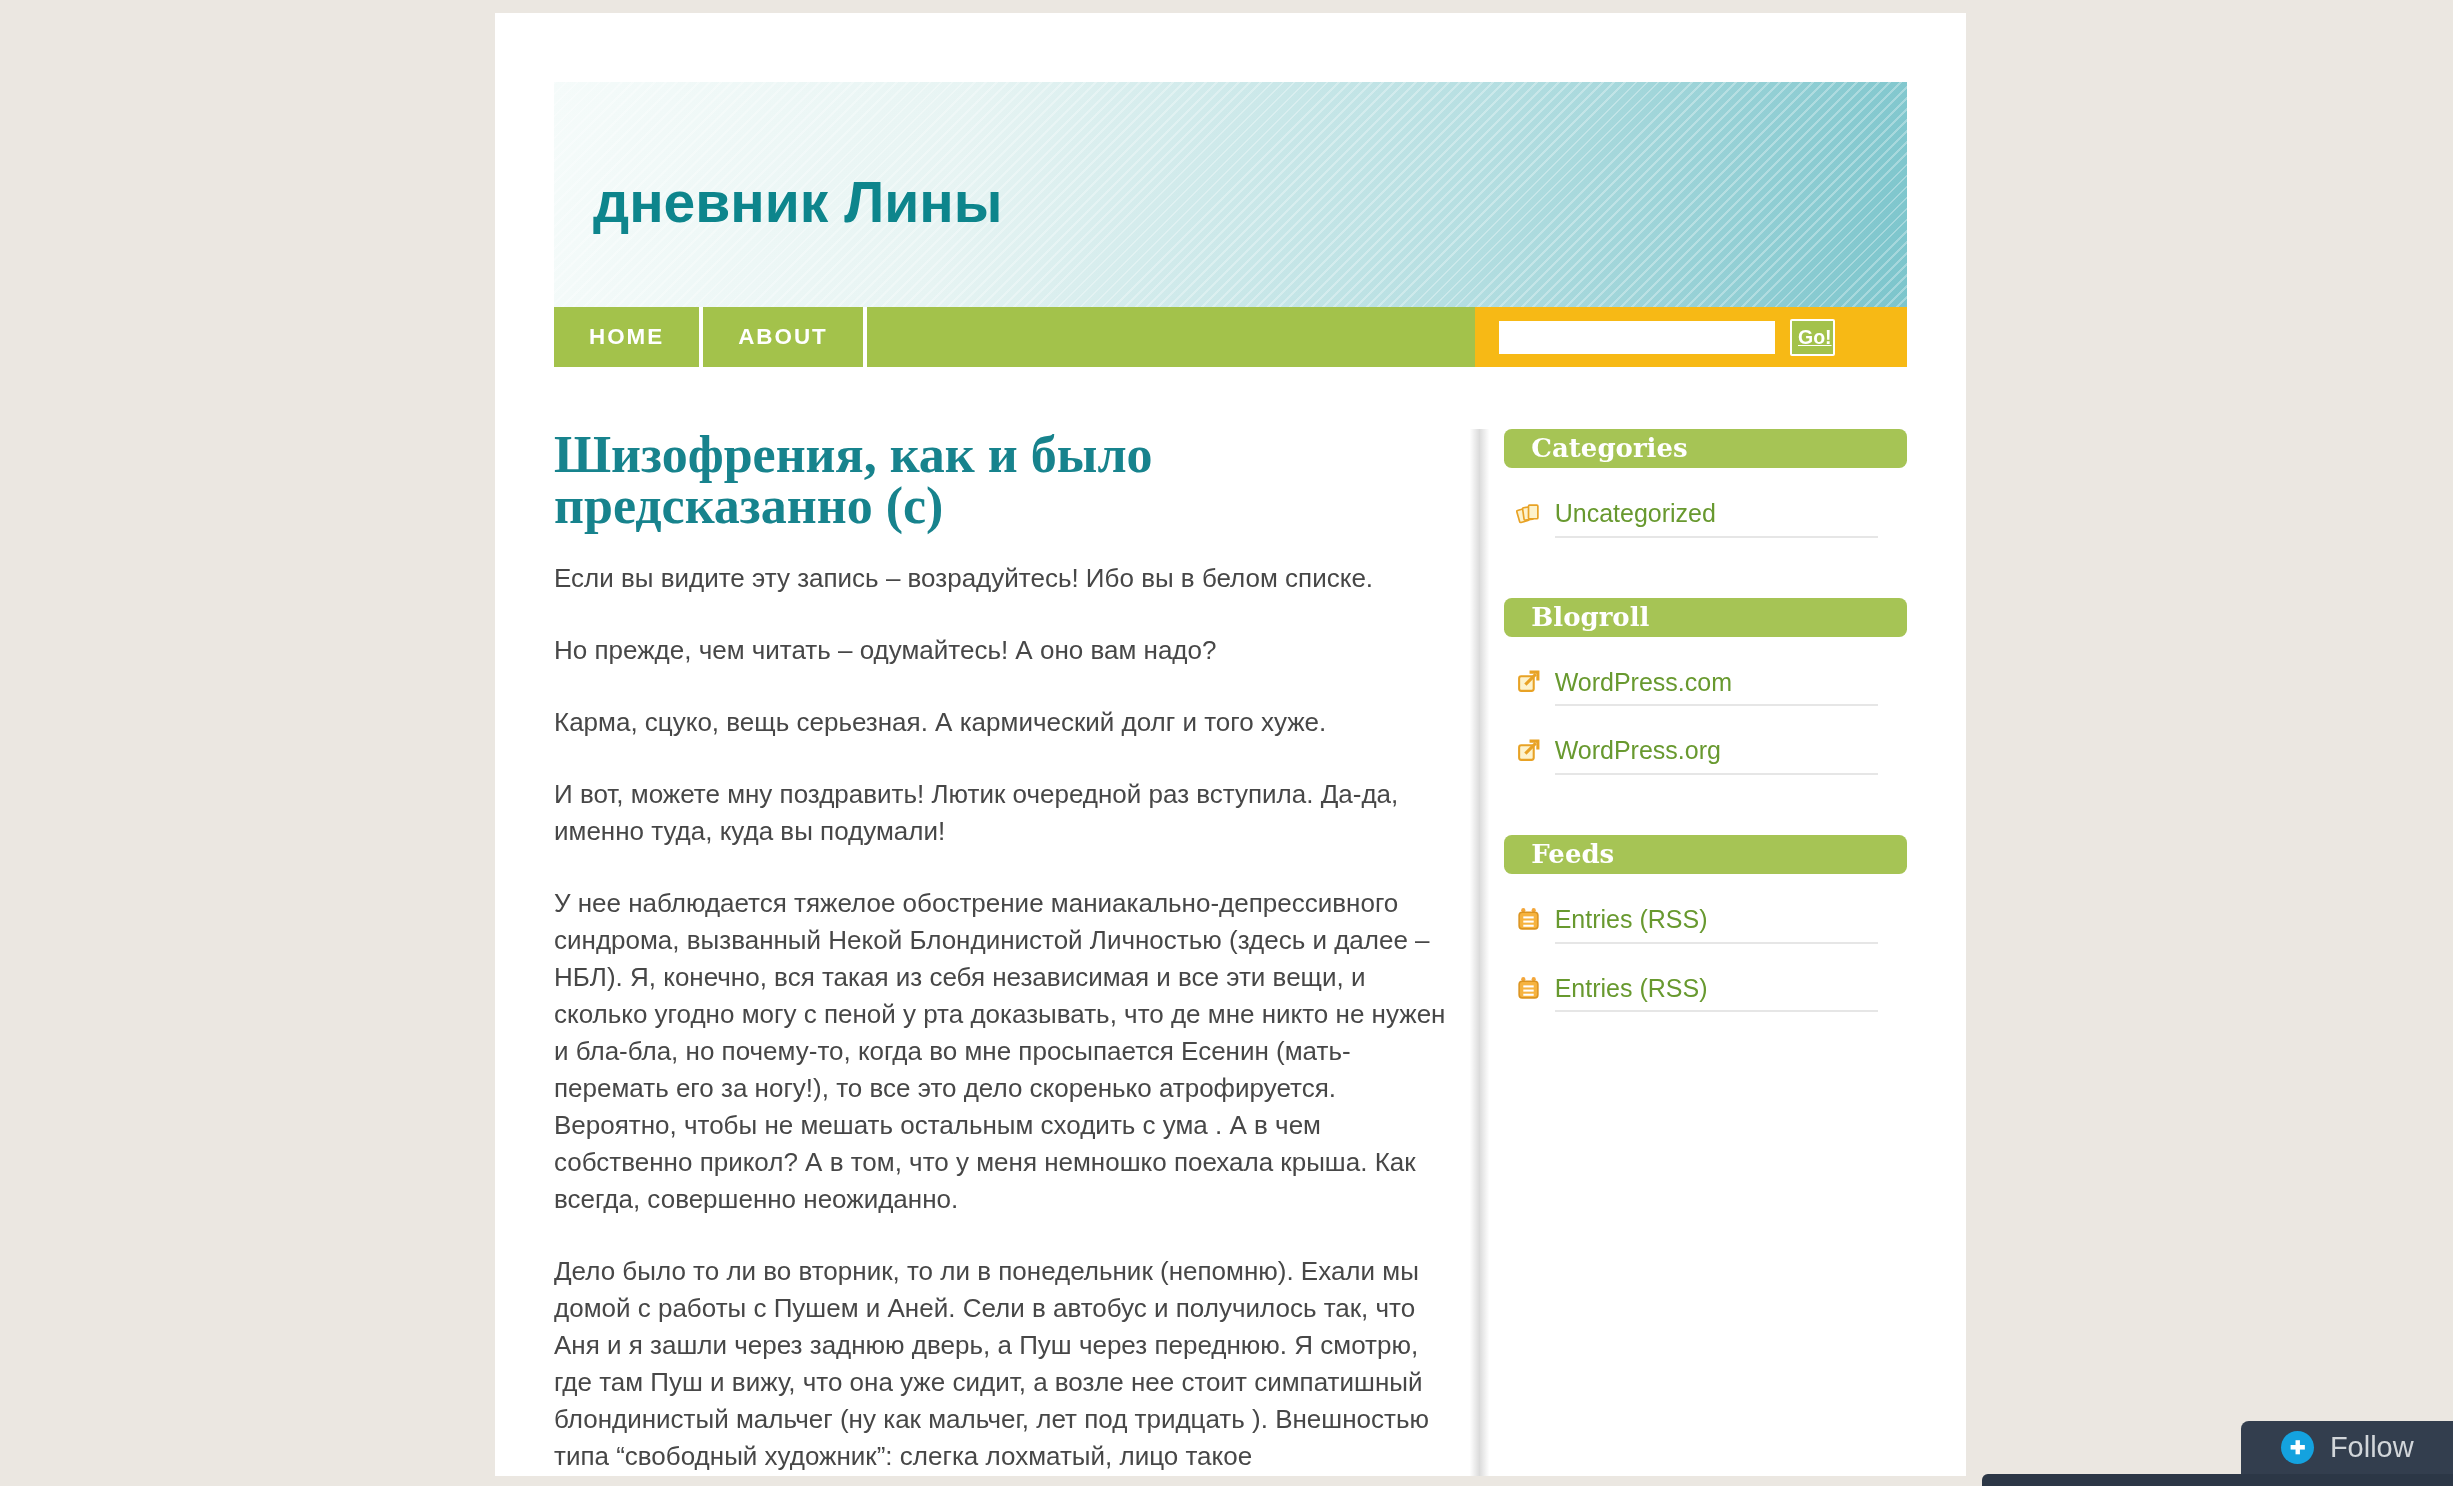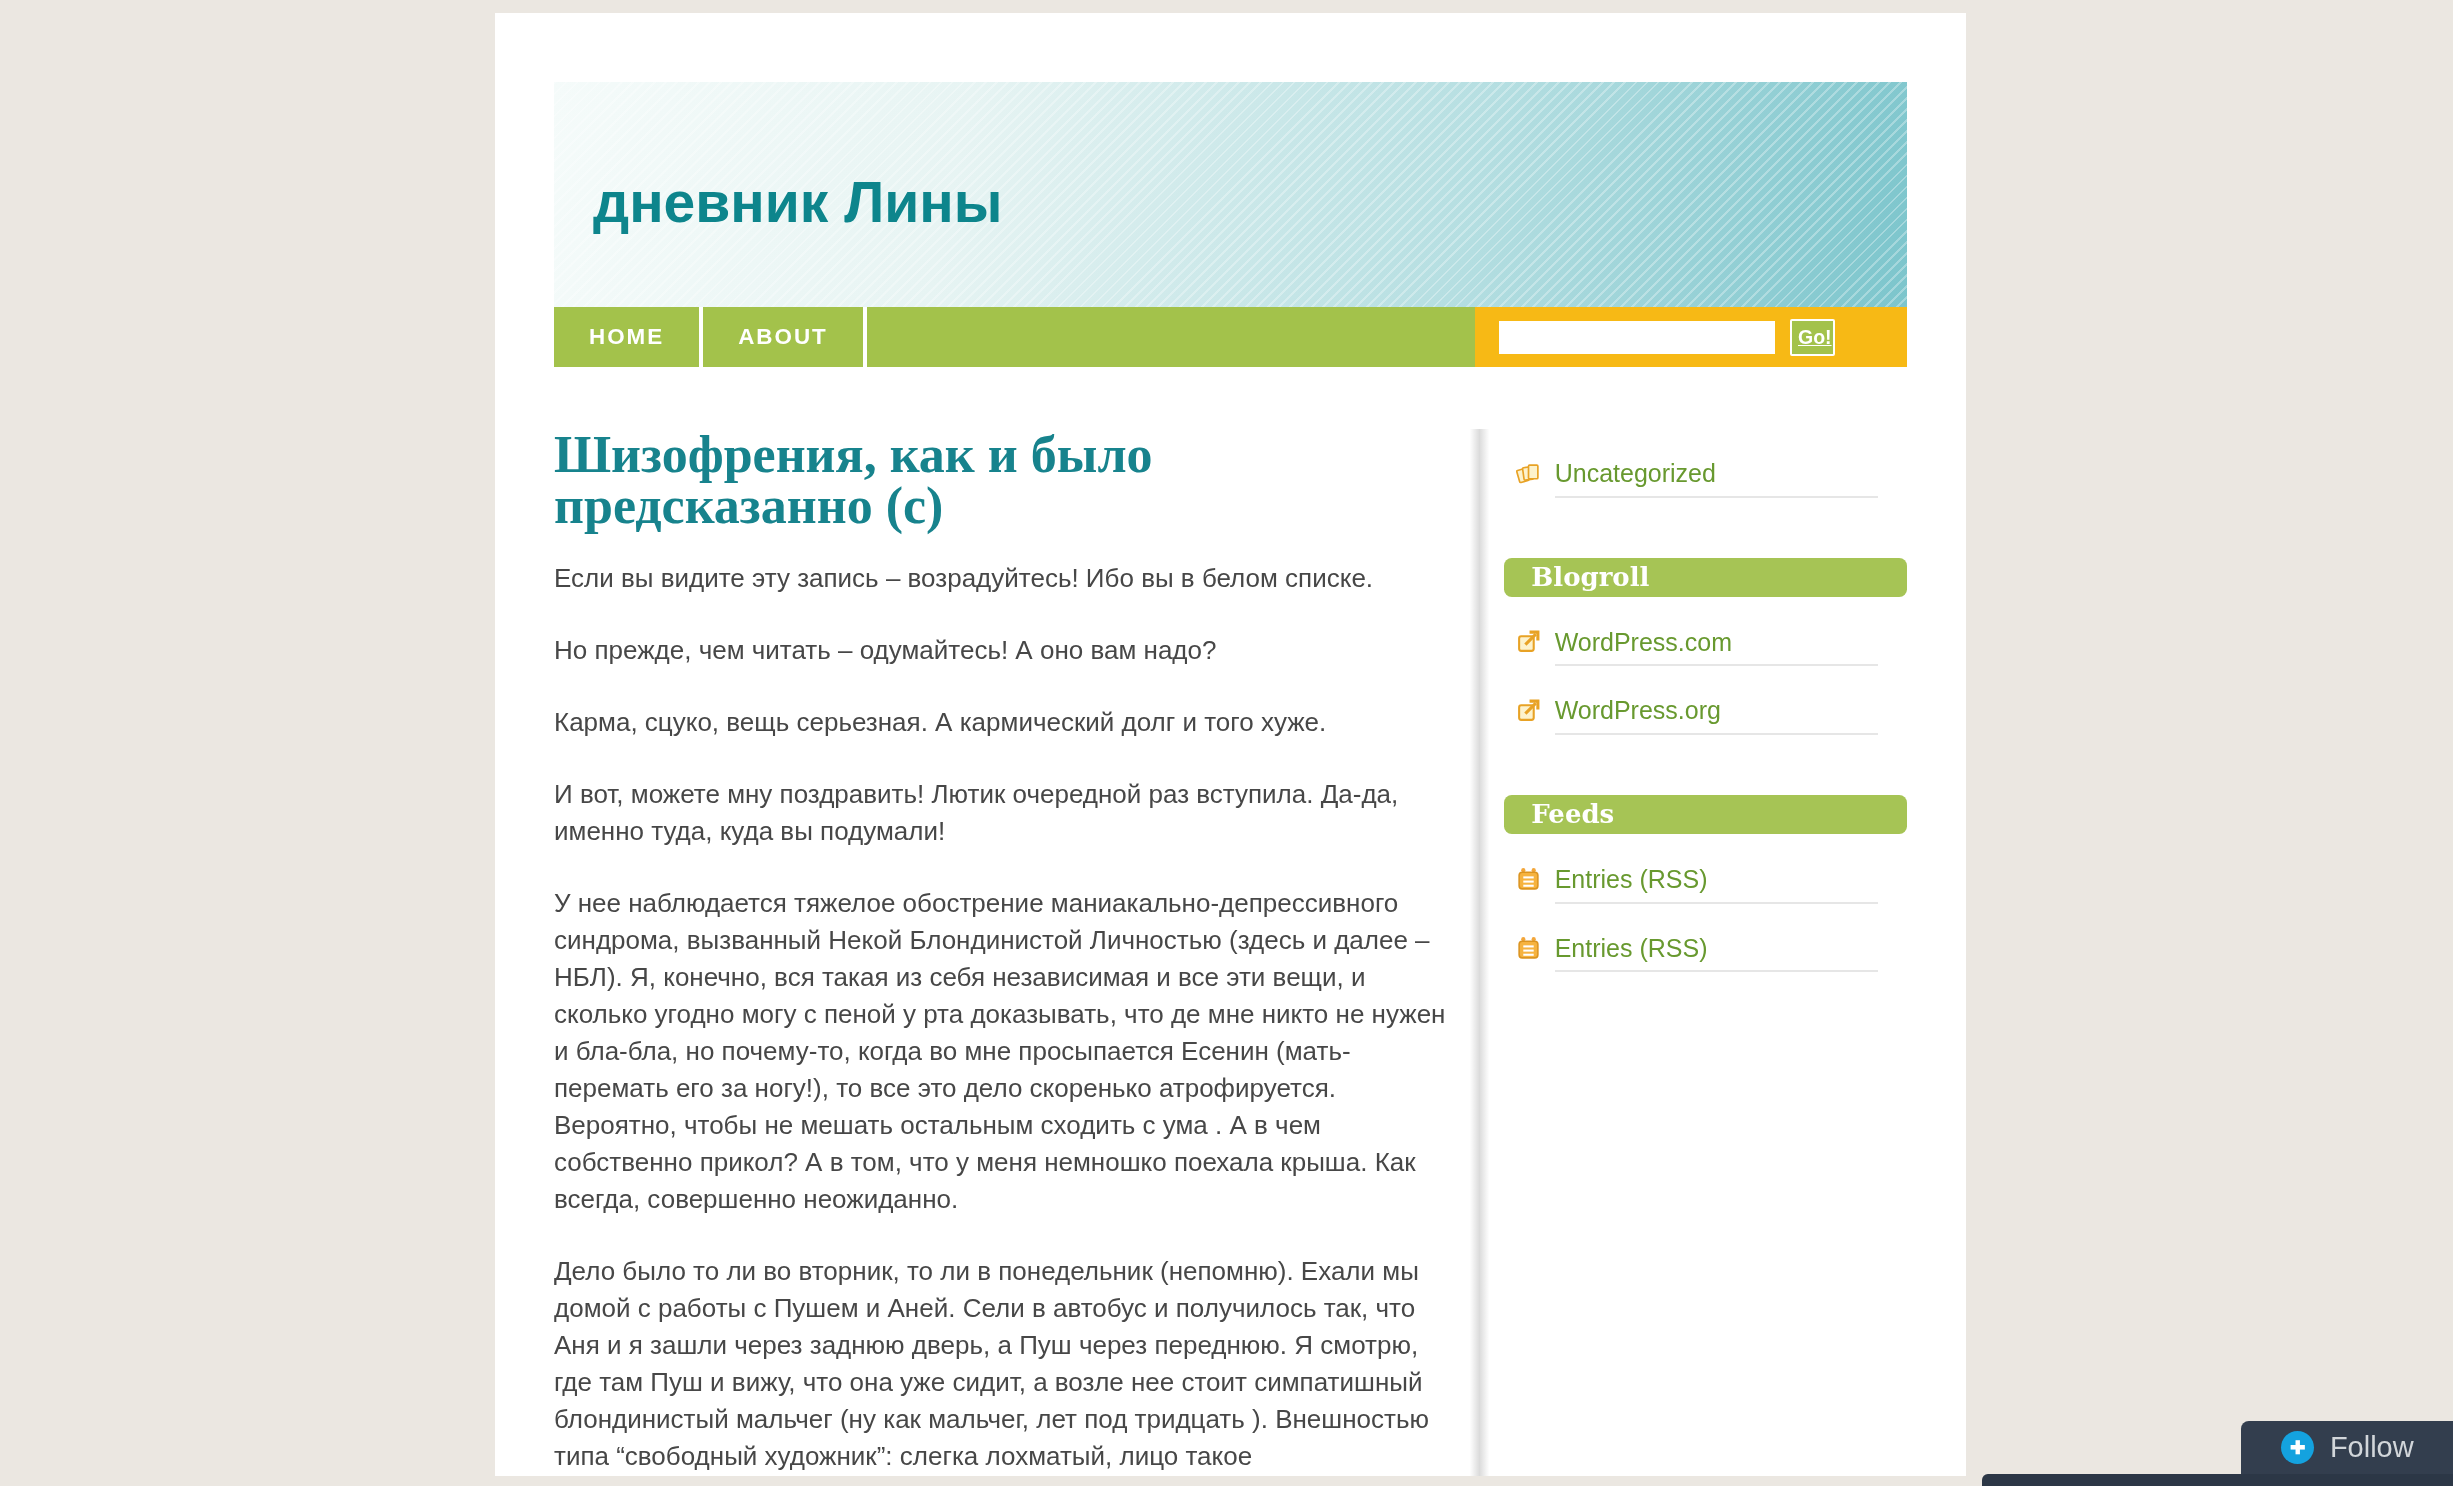--- a/index.html
+++ b/index.html
@@ -115,20 +115,21 @@
         <p>У нее наблюдается тяжелое обострение маниакально-депрессивного синдрома, вызванный Некой Блондинистой Личностью (здесь и далее – НБЛ). Я, конечно, вся такая из себя независимая и все эти вещи, и сколько угодно могу с пеной у рта доказывать, что де мне никто не нужен и бла-бла, но почему-то, когда во мне просыпается Есенин (мать-перемать его за ногу!), то все это дело скоренько атрофируется. Вероятно, чтобы не мешать остальным сходить с ума . А в чем собственно прикол? А в том, что у меня немношко поехала крыша. Как всегда, совершенно неожиданно.</p>
         <p>Дело было то ли во вторник, то ли в понедельник (непомню). Ехали мы домой с работы с Пушем и Аней. Сели в автобус и получилось так, что Аня и я зашли через заднюю дверь, а Пуш через переднюю. Я смотрю, где там Пуш и вижу, что она уже сидит, а возле нее стоит симпатишный блондинистый мальчег (ну как мальчег, лет под тридцать ). Внешностью типа “свободный художник”: слегка лохматый, лицо такое одухотворенное, в очках.</p>
 
       </div>
 
       <div class="col-divider"></div>
 
       <div class="sidebar">
 
         <div class="widget">
+          <div class="widget-title">Categories</div>
           <div class="widget-item">
             <span class="item-icon">
               <svg viewBox="0 0 24 24" width="25" height="25">
                 <g fill="#fdf2cc" stroke="#e8a225" stroke-width="1.6">
                   <rect x="2" y="8" width="9" height="12" rx="1" transform="rotate(-16 6 14)"></rect>
                   <rect x="7" y="6" width="9" height="12" rx="1" transform="rotate(-8 11 12)"></rect>
                   <rect x="12" y="4" width="9" height="13" rx="1"></rect>
                 </g>
               </svg>
             </span>

